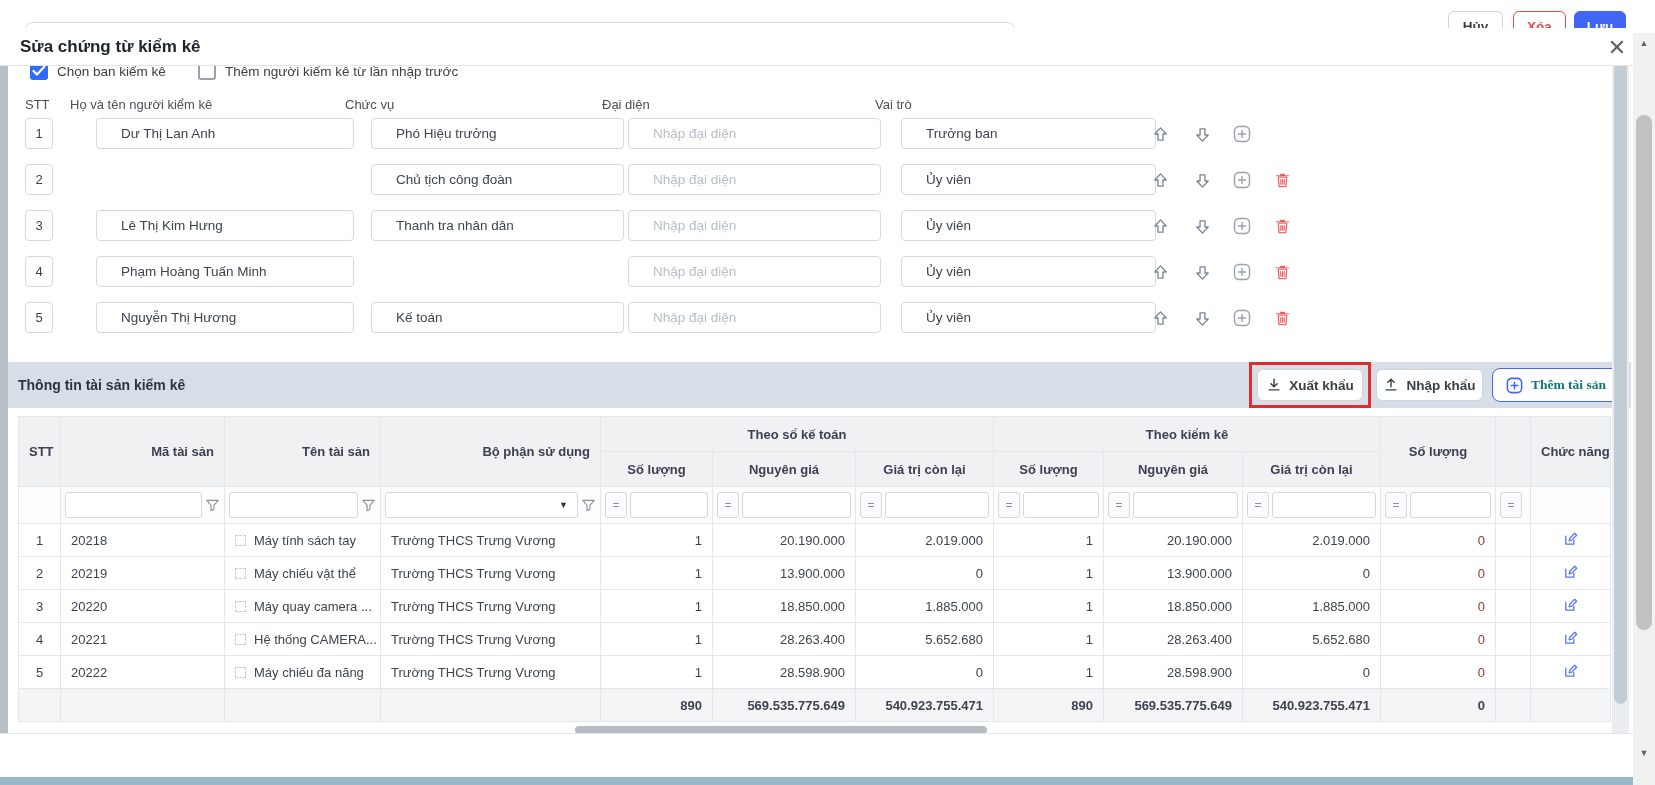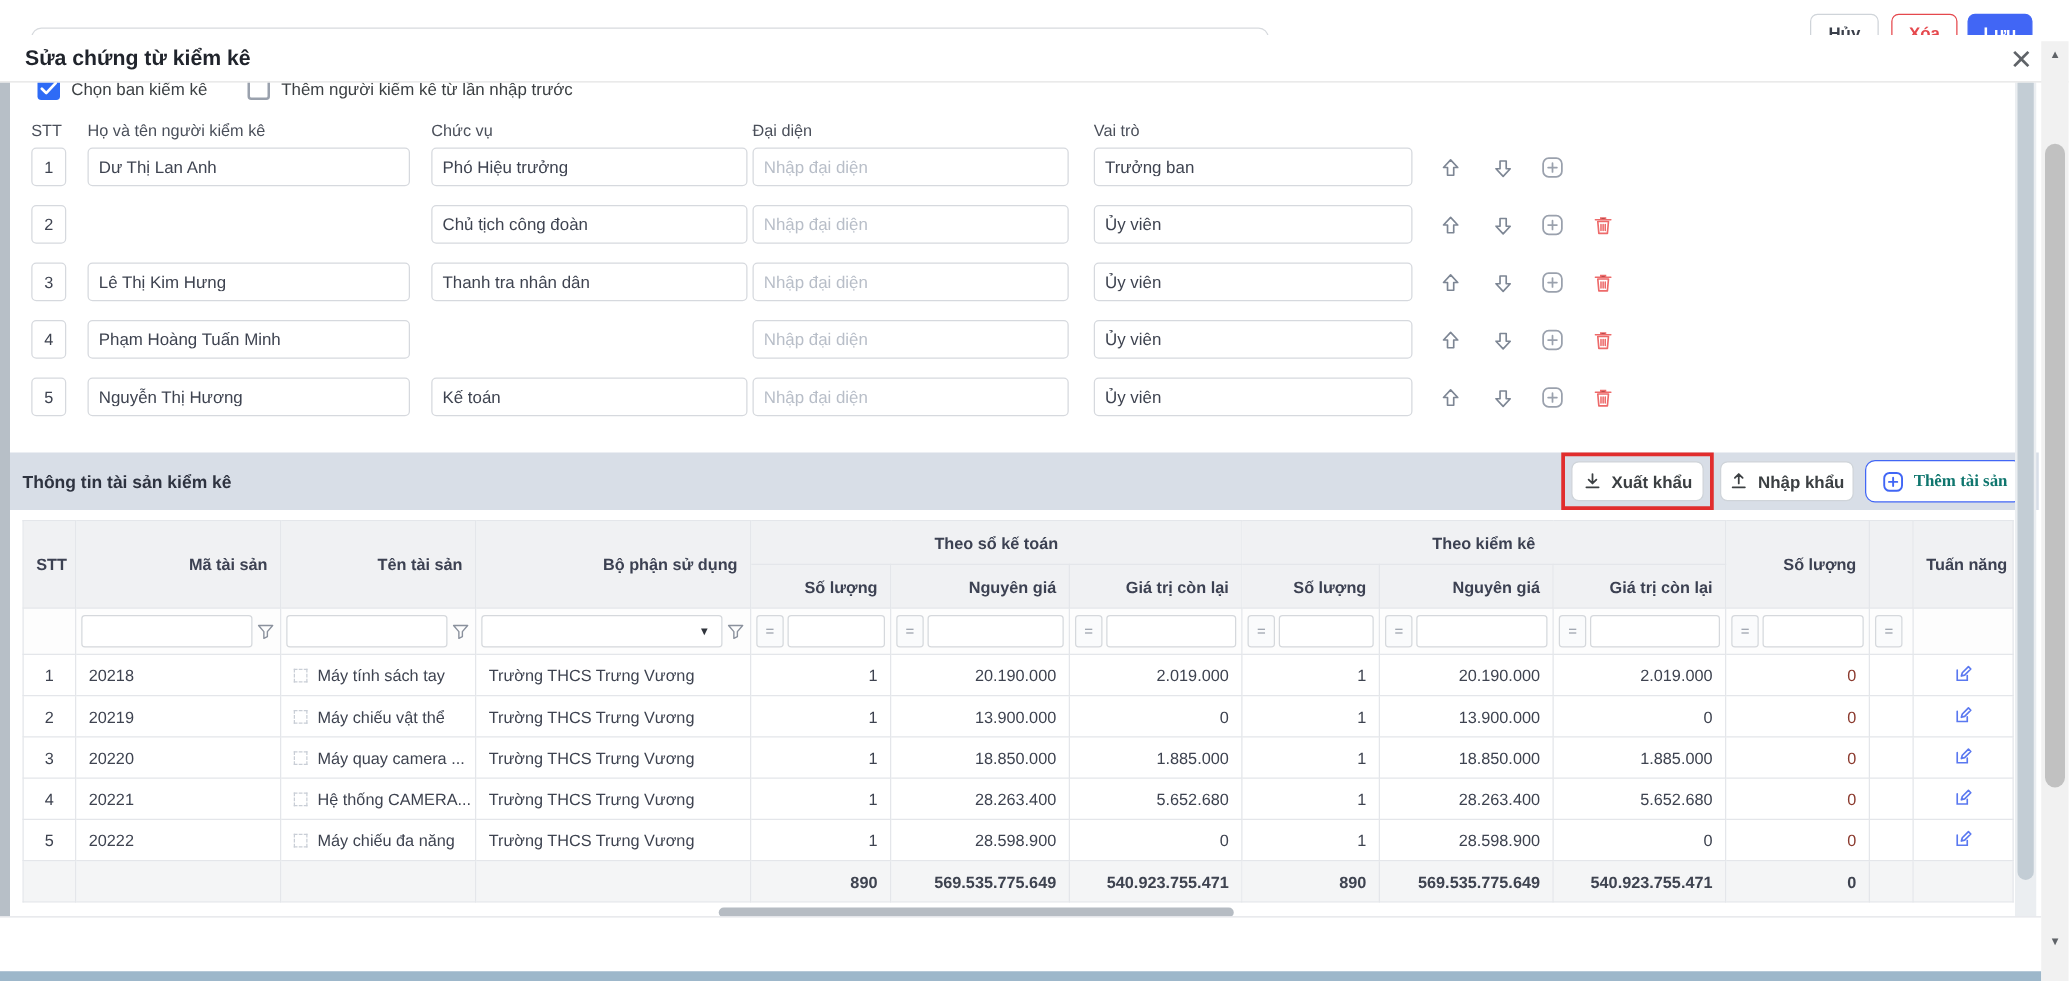--- a/index.html
+++ b/index.html
@@ -31,21 +31,21 @@
   .cb { position:absolute; width:18px; height:18px; border-radius:3px; top:1px; }
   .cb.checked { background:#2e6bf6; }
   .cb.unchecked { background:#fff; border:2px solid #9aa1ad; }
   .cb svg { position:absolute; left:2px; top:3px; }
   .cb-label { position:absolute; top:3px; font-size:13.5px; color:#3c4043; }
 
   
   .c-label { position:absolute; font-size:13px; color:#4a4f5a; top:0; }
   .c-row { position:absolute; height:31px; width:1320px; }
   .stt-box { position:absolute; left:25px; width:28px; height:31px; border:1px solid #d6d9de; border-radius:4px; font-size:13px; color:#3e4350; display:flex; align-items:center; justify-content:center; background:#fff; }
-  .c-input { position:absolute; height:31px; border:1px solid #d6d9de; border-radius:4px; font-size:13.5px; color:#3e4350; padding:0 8px; background:#fff; font-family:inherit; outline:none; }
+  .c-input { position:absolute; height:31px; border:1px solid #d6d9de; border-radius:4px; font-size:13.5px; color:#3e4350; padding:0 24px; background:#fff; font-family:inherit; outline:none;margin-left:26px; }
   .c-input::placeholder { color:#b8bec8; }
   .in-name { left:70px;  width:258px; }
   .in-pos  { left:345px; width:253px; }
   .in-rep  { left:602px; width:253px; }
   .in-role { left:875px; width:255px; }
   .row-ico { position:absolute; top:4px; width:24px; height:24px; display:flex; align-items:center; justify-content:center; cursor:pointer; }
   .ico-up { left:1148px; } .ico-down { left:1190px; } .ico-plus { left:1230px; } .ico-trash { left:1270px; }
 
   
   .section-bar { left:8px; top:362px; width:1623px; height:46px; background:#d8dee7; z-index:2; }
@@ -55,21 +55,21 @@
   .btn-import { left:1376px; top:369px; width:107px; border:1px solid #cfd4d9; color:#3c4043; z-index:3; }
   .btn-add    { left:1492px; top:368px; width:127px; height:34px; border:1.5px solid #4166f5; border-radius:8px; color:#0f766e; z-index:3;font-family:Liberation Serif, serif; }
   .red-annotation { left:1249px; top:362px; width:122px; height:46px; border:3px solid #e12d2d; z-index:4; pointer-events:none; }
 
   
   .asset-table { position:absolute; left:18px; top:416px; border-collapse:collapse; table-layout:fixed; width:1592px; background:#fff; font-size:13px; z-index:1; }
   .asset-table th, .asset-table td { border:1px solid #e4e6ea; overflow:hidden; white-space:nowrap; }
   .asset-table thead th { background:#f0f1f3; color:#3c4152; font-weight:700; height:35px; padding:0 10px; }
   .asset-table .grp { text-align:center; }
   .asset-table .h-left { text-align:right; }
-  .asset-table .h-right { text-align:right; }
+  .asset-table .h-right { text-align:center; }
   .asset-table .h-center { text-align:center; }
   .asset-table tbody td { height:33px; padding:0 10px; color:#3e4350; background:#fff; }
   .asset-table td.num { text-align:right; }
   .asset-table td.ctr { text-align:center; }
   .asset-table td.qty3 { color:#8b3a2e; }
   .filter-row td { height:37px !important; padding:0 4px !important; background:#fdfdfd !important; }
   .f-wrap { display:flex; align-items:center; gap:3px; height:26px; }
   .f-input { flex:1; min-width:0; height:26px; border:1px solid #d5d8dc; border-radius:3px; background:#fff; display:flex; align-items:center; justify-content:flex-end; padding:0 5px; color:#6b717e; }
   .f-eq { width:22px; height:26px; border:1px solid #d5d8dc; border-radius:3px; background:#fafbfc; color:#8a919d; font-size:12px; display:flex; align-items:center; justify-content:center; flex:none; cursor:pointer; }
   .funnel { flex:none; cursor:pointer; display:flex; }
@@ -313,21 +313,21 @@
   <thead>
     <tr>
       <th rowspan="2" class="h-center">STT</th>
       <th rowspan="2" class="h-left">Mã tài sản</th>
       <th rowspan="2" class="h-left">Tên tài sản</th>
       <th rowspan="2" class="h-left">Bộ phận sử dụng</th>
       <th colspan="3" class="grp">Theo sổ kế toán</th>
       <th colspan="3" class="grp">Theo kiểm kê</th>
       <th rowspan="2" class="h-right">Số lượng</th>
       <th rowspan="2"></th>
-      <th rowspan="2" class="h-center">Tuấn năng</th>
+      <th rowspan="2" class="h-center">Chức năng</th>
     </tr>
     <tr>
       <th class="h-right">Số lượng</th>
       <th class="h-right">Nguyên giá</th>
       <th class="h-right">Giá trị còn lại</th>
       <th class="h-right">Số lượng</th>
       <th class="h-right">Nguyên giá</th>
       <th class="h-right">Giá trị còn lại</th>
     </tr>
   </thead>

